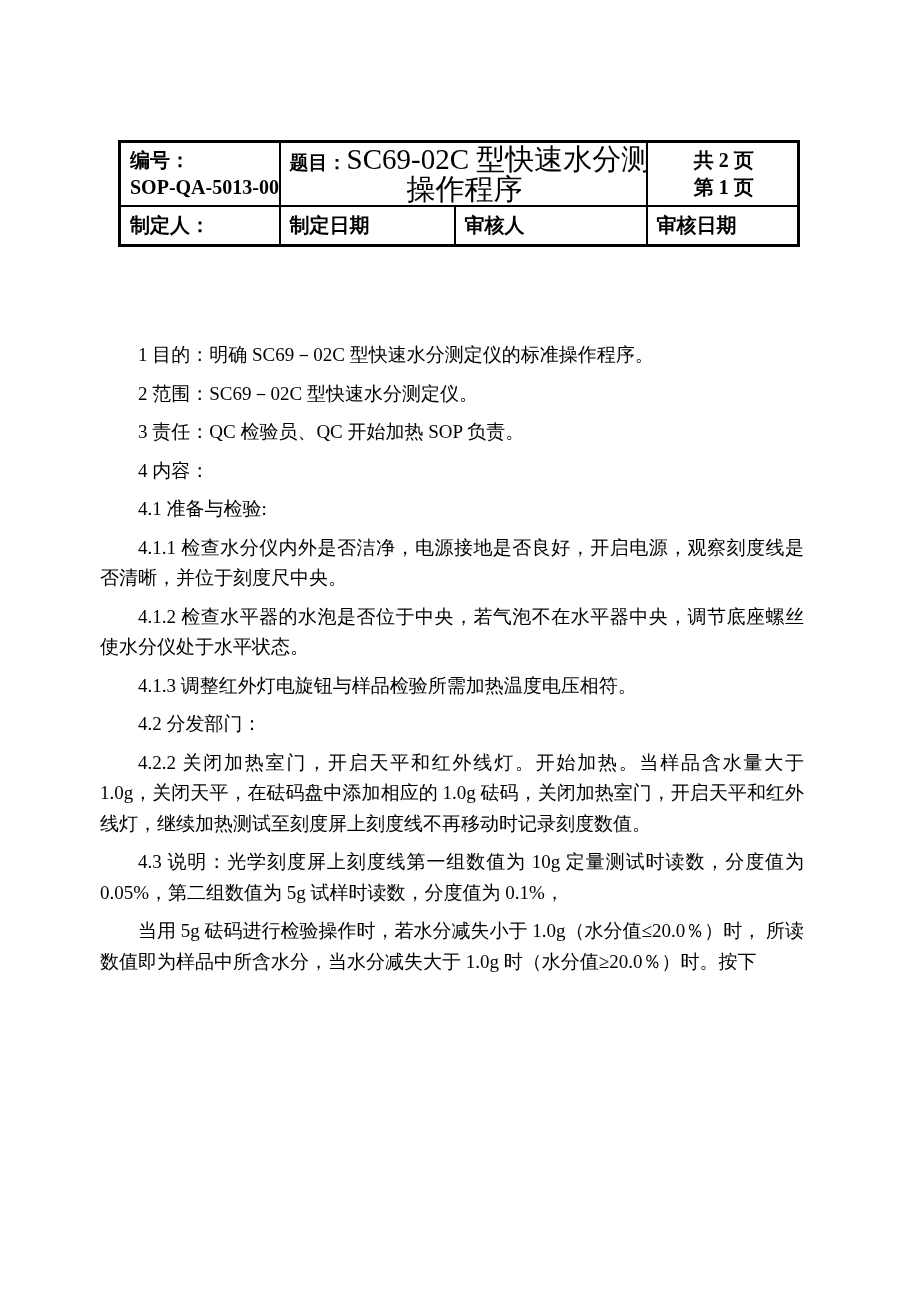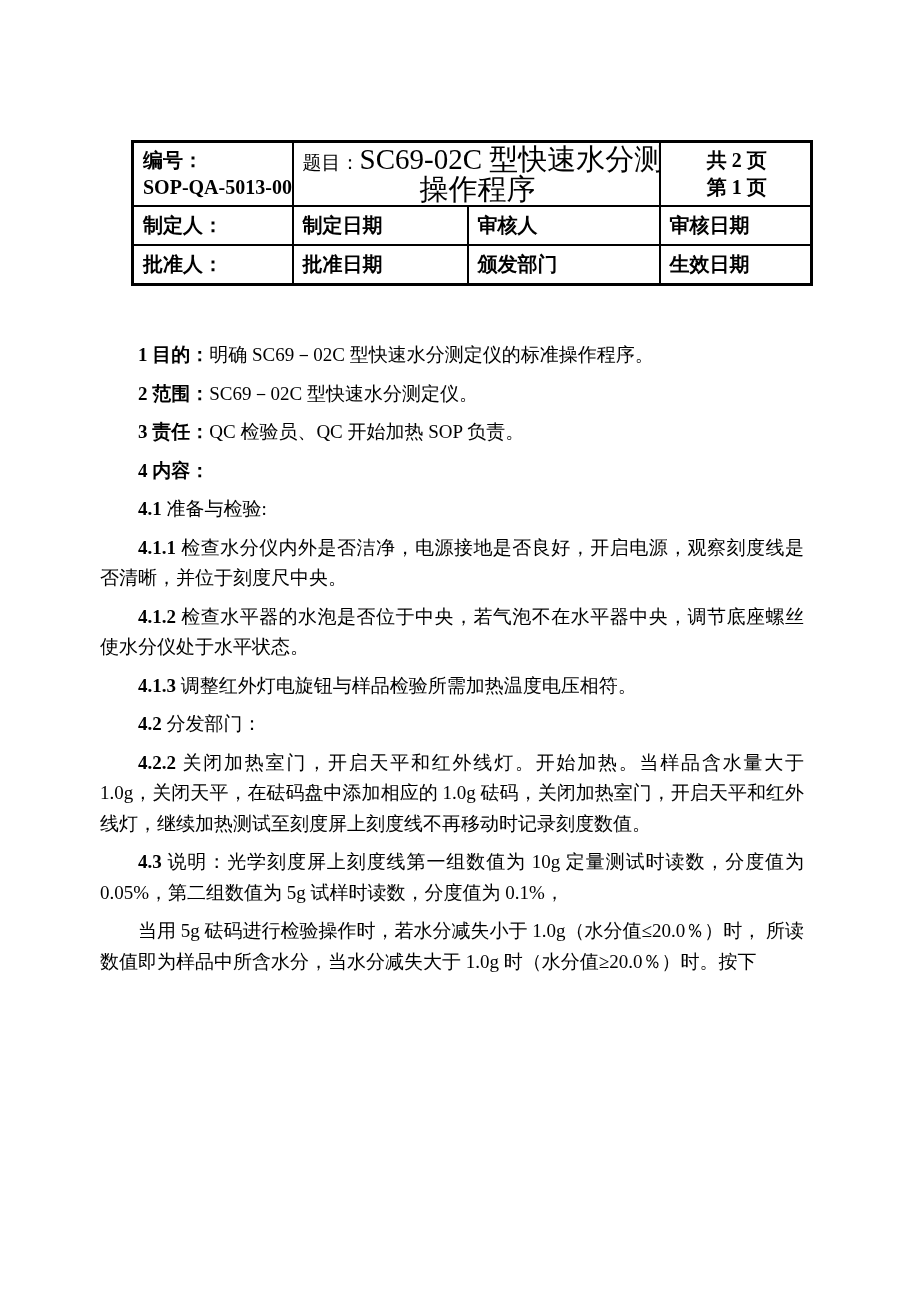--- a/index.html
+++ b/index.html
@@ -19,21 +19,20 @@
   }
   
   .doc-table {
     position: absolute;
     left: 118px;
     top: 140px;
     width: 679px;
     border-collapse: collapse;
     table-layout: fixed;
     border: 3px solid #000000;
-    margin-left: 13px;
   }
   .doc-table td {
     border: 2px solid #000000;
     padding: 2px 6px 2px 9px;
     vertical-align: middle;
     font-size: 20px;
     font-weight: bold;
     line-height: 27px;
     overflow: hidden;
     white-space: nowrap;
@@ -41,21 +40,21 @@
   .row-head td   { height: 58px; }
   .row-mid td    { height: 33px; }
   .row-dist td   { height: 30px; }
   .cell-title {
     text-align: center;
     padding-left: 4px;
     padding-right: 4px;
   }
   .cell-title .title-label {
     font-size: 19px;
-    font-weight: normal;
+    font-weight: bold;
   }
   .cell-title .title-main {
     font-size: 29px;
     font-weight: normal;
   }
   .cell-pages {
     text-align: center;
     font-weight: normal;
     font-size: 19px;
     padding-left: 2px;
@@ -69,21 +68,21 @@
     width: 704px;
     font-size: 19px;
     line-height: 30.5px;
     text-align: justify;
   }
   .doc-body p {
     margin: 0 0 8px 0;
     text-indent: 38px;
   }
   .doc-body .num {
-    font-weight: bold;
+    font-weight: normal;
   }
 </style>
 </head>
 <body>
 
 <div class="page">
 
   <table class="doc-table">
     <colgroup>
       <col style="width:160px">
@@ -105,26 +104,20 @@
           <div>共 2  页</div>
           <div>第  1 页</div>
         </td>
       </tr>
       <tr class="row-mid">
         <td>制定人：</td>
         <td>制定日期</td>
         <td>审核人</td>
         <td>审核日期</td>
       </tr>
-      <tr class="row-mid">
-        <td>批准人：</td>
-        <td>批准日期</td>
-        <td>颁发部门</td>
-        <td>生效日期</td>
-      </tr>
     </tbody>
   </table>
 
   <div class="doc-body">
     <p><span class="num">1 目的：</span><span>明确 SC69－02C 型快速水分测定仪的标准操作程序。</span></p>
     <p><span class="num">2 范围：</span><span>SC69－02C 型快速水分测定仪。</span></p>
     <p><span class="num">3 责任：</span><span>QC 检验员、QC 开始加热 SOP 负责。</span></p>
     <p><span class="num">4 内容：</span><span></span></p>
     <p><span class="num">4.1</span><span> 准备与检验:</span></p>
     <p><span class="num">4.1.1</span><span> 检查水分仪内外是否洁净，电源接地是否良好，开启电源，观察刻度线是否清晰，并位于刻度尺中央。</span></p>

